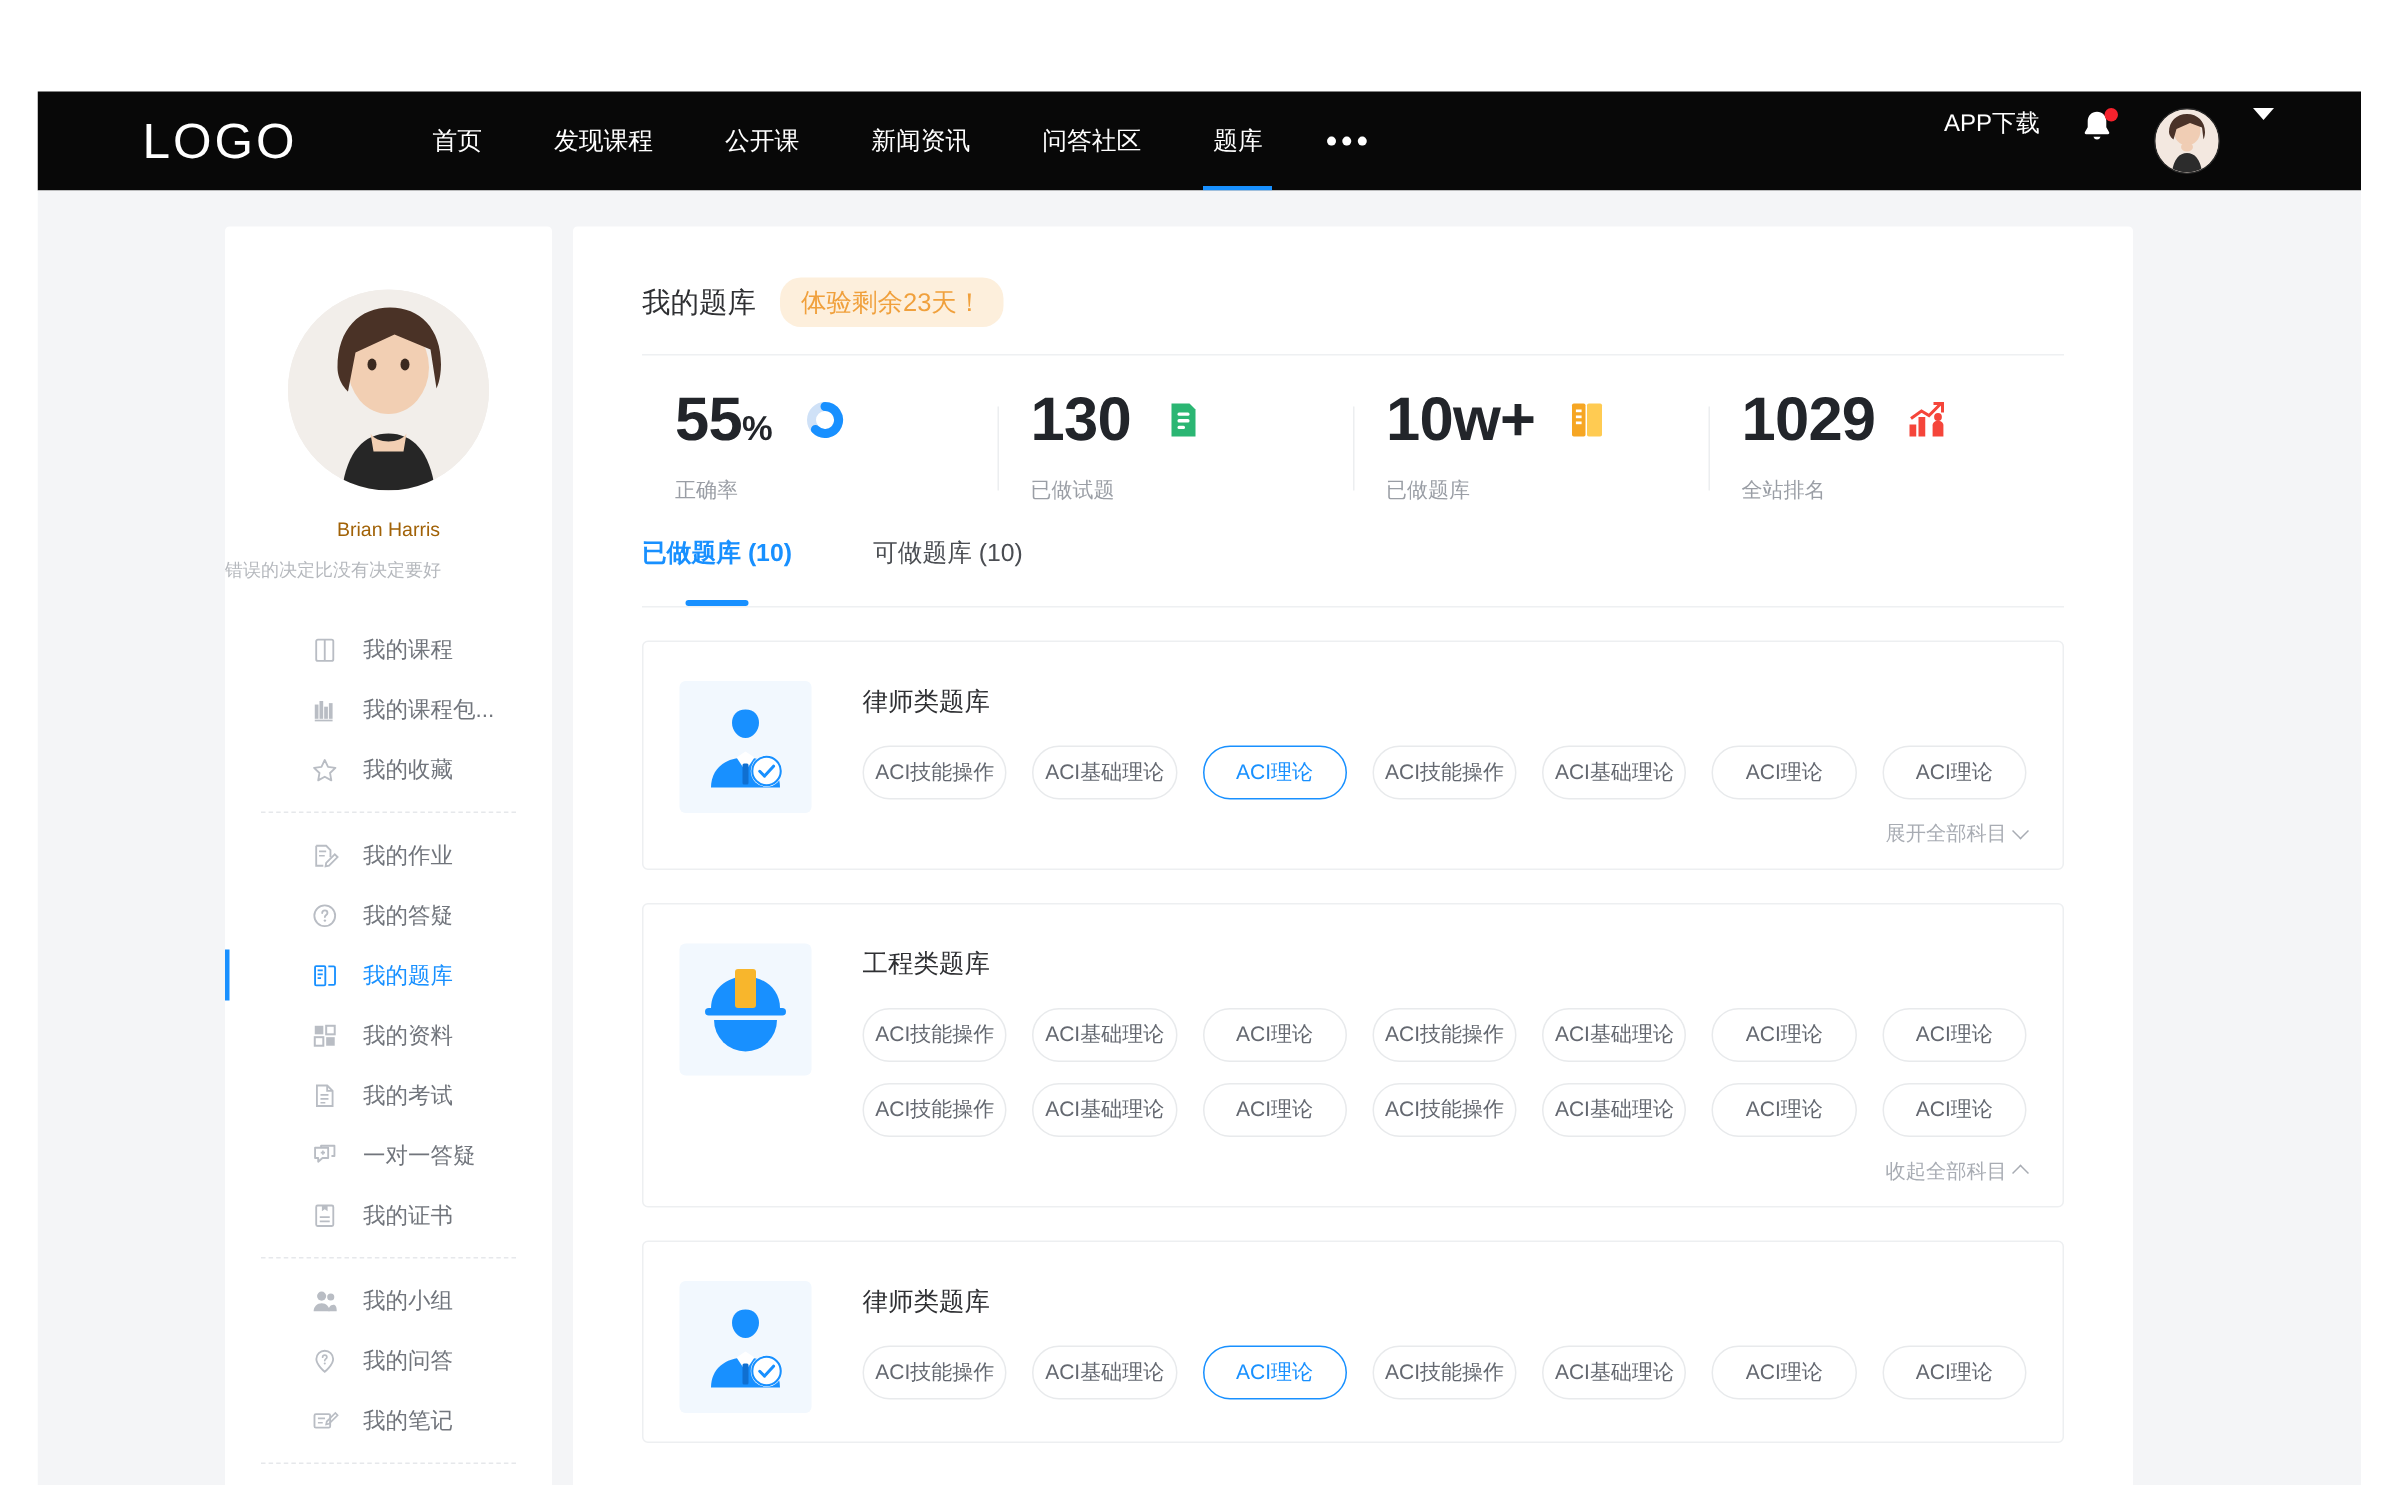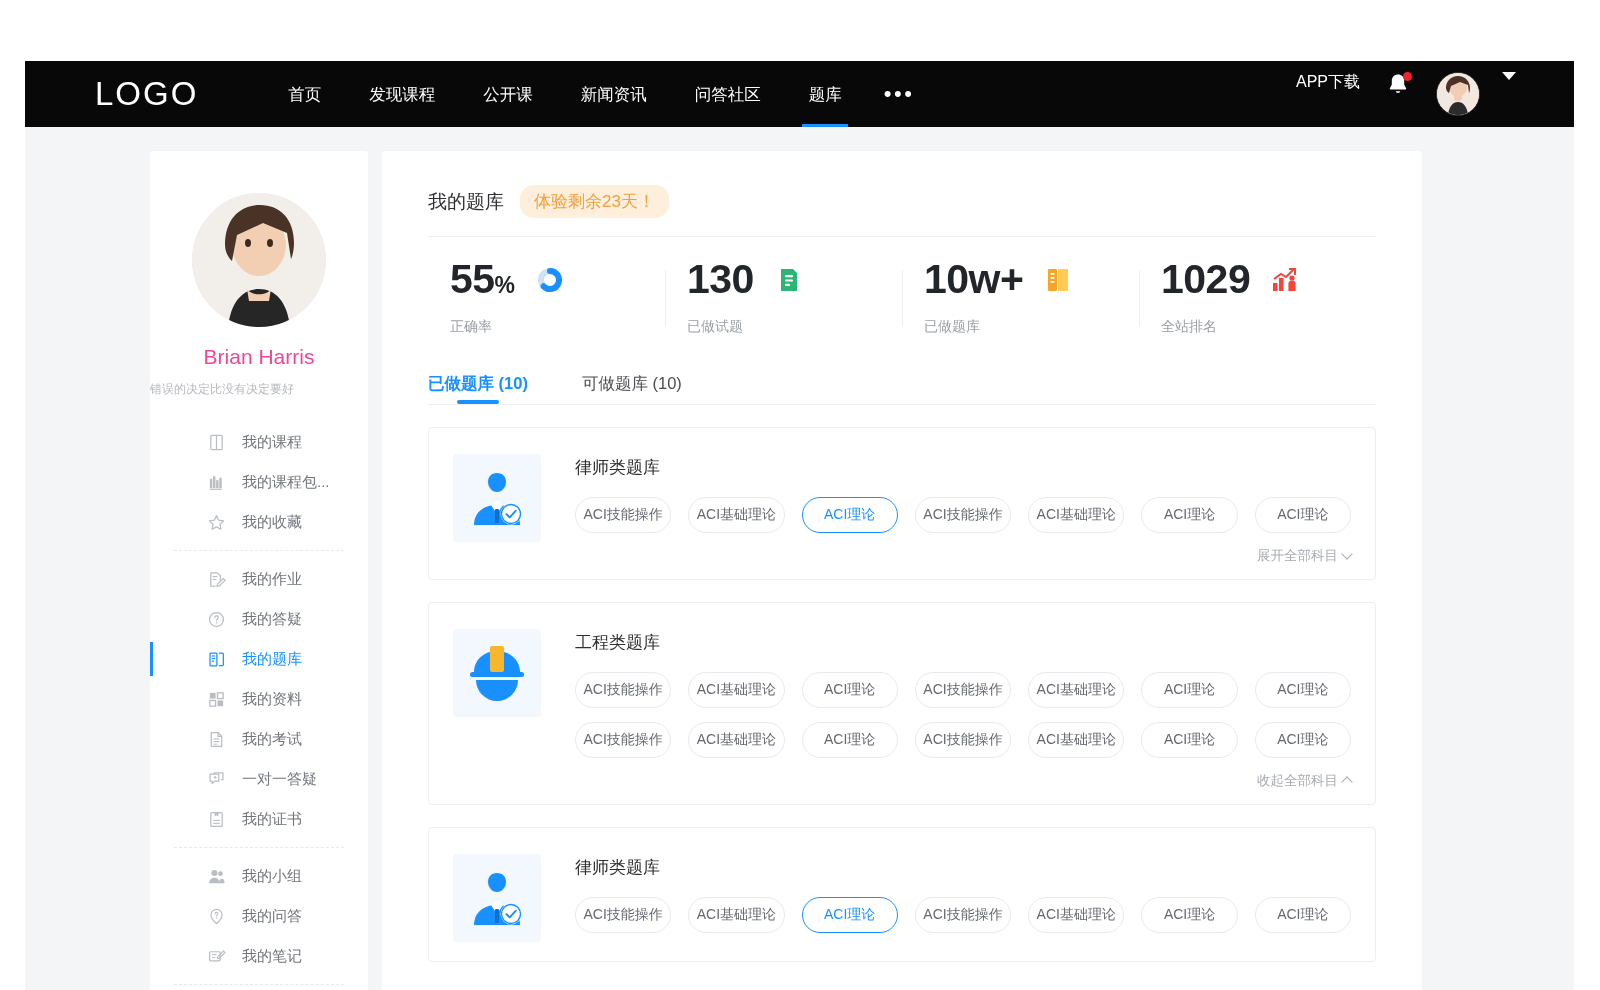--- a/index.html
+++ b/index.html
@@ -139,22 +139,22 @@
     width: 134px; height: 134px;
     border-radius: 50%;
     margin: 42px auto 0;
     overflow: hidden;
     position: relative;
     background: #f0ece8;
   }
   .profile-name {
     text-align: center;
     margin-top: 18px;
-    font-size: 21px;
-    color: #ec4899;
+    font-size: 13px;
+    color: #a16207;
   }
   .profile-motto {
     text-align: left;
     margin-top: 12px;
     font-size: 12px;
     color: #b5b8bd;
   }
   .menu { margin-top: 24px; }
   .menu-item {
     display: flex;
@@ -272,21 +272,21 @@
     margin: 18px 46px 0 46px;
     align-items: flex-end;
     gap: 54px;
     height: 40px;
   }
   .tab {
     font-size: 16.5px;
     color: #4a4d52;
     cursor: pointer;
     position: relative;
-    padding-bottom: 9px;
+    padding-bottom: 24px;
     white-space: nowrap;
   }
   .tab.active { color: #1890ff; font-weight: bold; }
   .tab.active::after {
     content: "";
     position: absolute;
     left: 50%;
     transform: translateX(-50%);
     bottom: 0;
     width: 42px; height: 4px;

